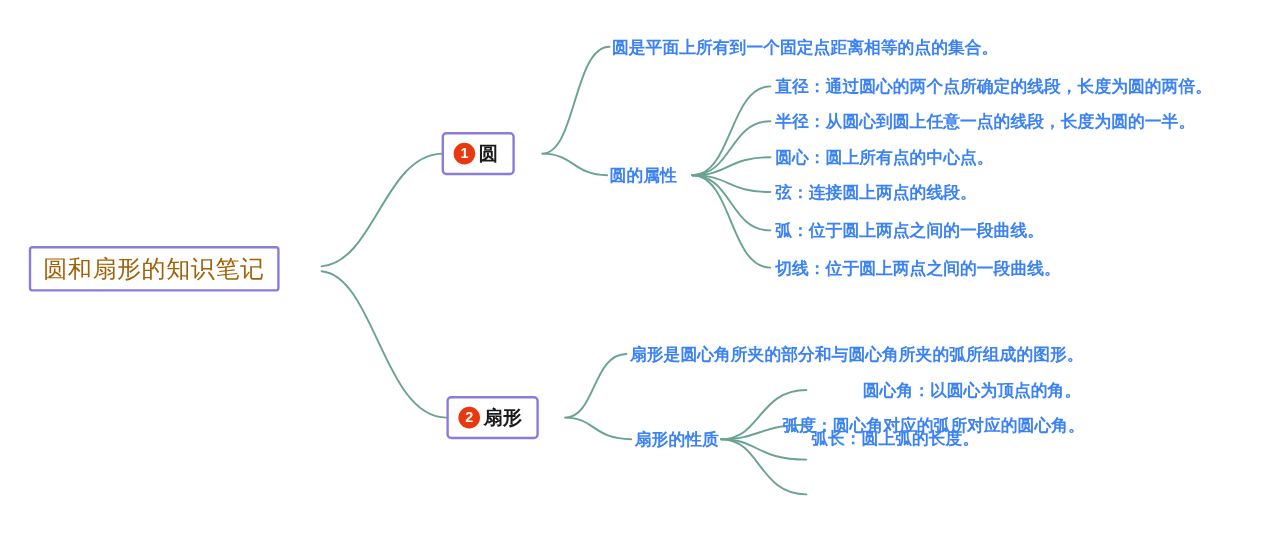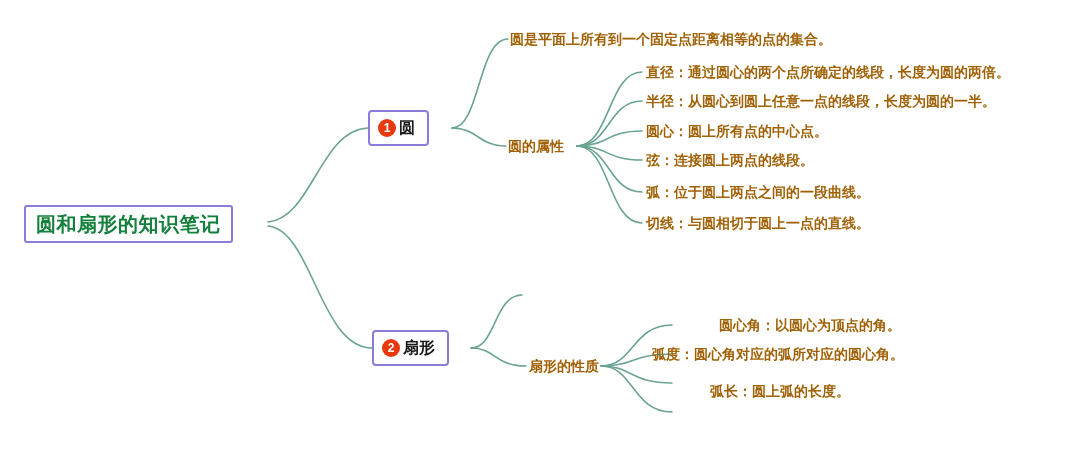--- a/index.html
+++ b/index.html
@@ -15,21 +15,21 @@
     position:absolute;left:24px;top:205px;
     height:34px;
     display:flex;align-items:center;
     padding:0 10px;
     border:2px solid #8a7cd8;
     border-radius:3px;
     background:#ffffff;
     box-sizing:content-box;
   }
   .root-node .root-label{
-    font-size:20px;font-weight:bold;color:#15803d;
+    font-size:20px;font-weight:normal;color:#a16207;
     letter-spacing:0.5px;white-space:nowrap;
   }
   .topic-node{
     position:absolute;
     height:32px;
     display:flex;align-items:center;
     padding:0 12px 0 8px;
     border:2px solid #8a7cd8;
     border-radius:4px;
     background:#ffffff;
@@ -40,21 +40,21 @@
     width:18px;height:18px;border-radius:50%;
     background:#e8390e;color:#ffffff;
     font-size:12px;font-weight:bold;
     margin-right:3px;flex:0 0 auto;
   }
   .topic-label{
     font-size:16px;font-weight:bold;color:#1a1a1a;white-space:nowrap;
   }
   .leaf{
     position:absolute;
-    font-size:14px;font-weight:bold;color:#a16207;
+    font-size:14px;font-weight:bold;color:#3b82f6;
     line-height:18px;white-space:nowrap;
   }
 </style>
 </head>
 <body>
 
 <div class="canvas">
 
   <svg class="connectors" width="1071" height="450" viewBox="0 0 1071 450" aria-hidden="true">
     <g fill="none" stroke="#6aa392" stroke-width="1.6" stroke-linecap="round">
@@ -91,27 +91,28 @@
 
   <div class="leaf" style="left:510px;top:30px;">圆是平面上所有到一个固定点距离相等的点的集合。</div>
 
   <div class="leaf" style="left:508px;top:137px;">圆的属性</div>
 
   <div class="leaf" style="left:646px;top:63px;">直径：通过圆心的两个点所确定的线段，长度为圆的两倍。</div>
   <div class="leaf" style="left:646px;top:92px;">半径：从圆心到圆上任意一点的线段，长度为圆的一半。</div>
   <div class="leaf" style="left:646px;top:122px;">圆心：圆上所有点的中心点。</div>
   <div class="leaf" style="left:646px;top:151px;">弦：连接圆上两点的线段。</div>
   <div class="leaf" style="left:646px;top:183px;">弧：位于圆上两点之间的一段曲线。</div>
-  <div class="leaf" style="left:646px;top:214px;">切线：与圆相切于圆上一点的直线。</div>
+  <div class="leaf" style="left:646px;top:214px;">切线：位于圆上两点之间的一段曲线。</div>
 
   <div class="topic-node" style="left:372px;top:330px;">
     <span class="badge">2</span>
     <span class="topic-label">扇形</span>
   </div>
 
+  <div class="leaf" style="left:525px;top:286px;">扇形是圆心角所夹的部分和与圆心角所夹的弧所组成的图形。</div>
 
   <div class="leaf" style="left:529px;top:357px;">扇形的性质</div>
 
   <div class="leaf" style="left:676px;top:316px;padding-left:43px;">圆心角：以圆心为顶点的角。</div>
   <div class="leaf" style="left:652px;top:345px;">弧度：圆心角对应的弧所对应的圆心角。</div>
-  <div class="leaf" style="left:676px;top:382px;margin-left:34px;">弧长：圆上弧的长度。</div>
+  <div class="leaf" style="left:676px;top:356px;">弧长：圆上弧的长度。</div>
 
 </div>
 
 </body></html>

